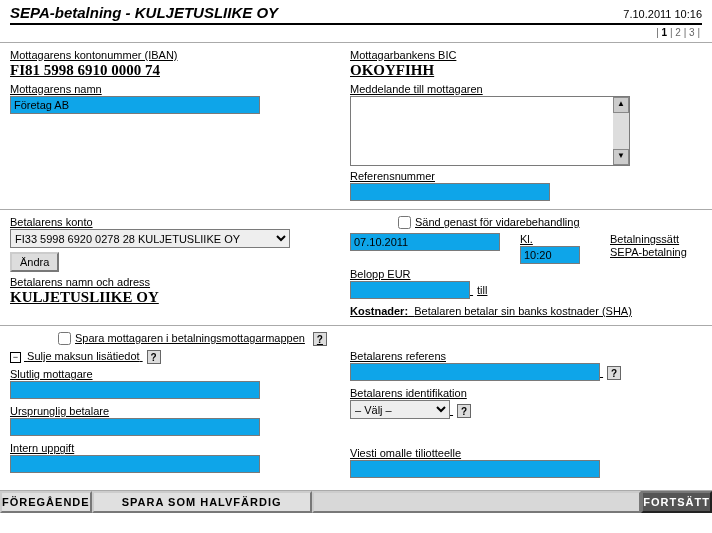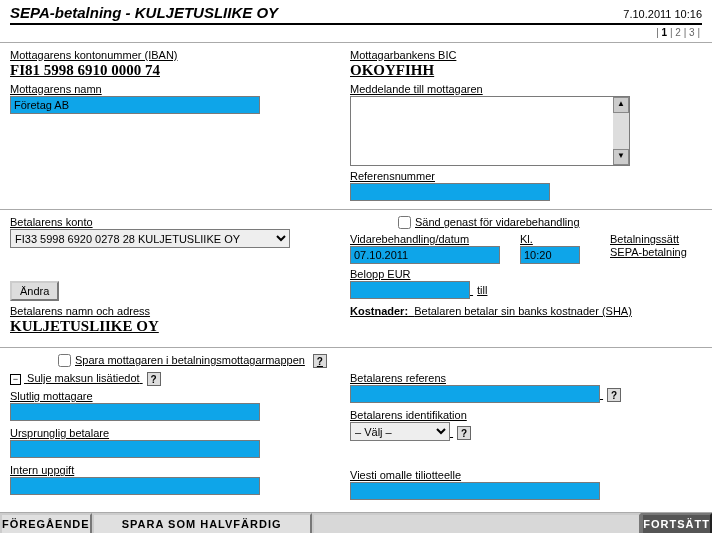--- a/index.html
+++ b/index.html
@@ -18,21 +18,21 @@
 input[type="text"] { font-family: Arial, sans-serif; font-size: 11px; border: 1px solid #7a7a7a; height: 18px; padding: 1px 3px; background: #0ea5e9; }
 .w150 { width: 150px; }
 .w200 { width: 200px; }
 .w250 { width: 250px; }
 .textarea-wrap { position: relative; width: 280px; height: 70px; border: 1px solid #7a7a7a; background: #fff; margin-bottom: 4px; }
 .textarea-wrap .sb { position: absolute; right: 0; top: 0; bottom: 0; width: 16px; background: #ddd; }
 .textarea-wrap .sb-btn { position: absolute; right: 0; width: 16px; height: 16px; background: #ccc; border: 1px solid #888; font-size: 8px; text-align: center; line-height: 12px; }
 .textarea-wrap .sb-up { top: 0; }
 .textarea-wrap .sb-dn { bottom: 0; }
 select { font-family: Arial, sans-serif; font-size: 11px; border: 1px solid #7a7a7a; height: 19px; background: #eee; }
-.btn { font-family: Arial, sans-serif; font-size: 11px; border: 2px outset #ccc; background: #ddd; padding: 2px 8px; cursor: pointer; margin-top: 29px; }
+.btn { font-family: Arial, sans-serif; font-size: 11px; border: 2px outset #ccc; background: #ddd; padding: 2px 8px; cursor: pointer; }
 .row { margin-bottom: 4px; }
 .inline-row { display: flex; gap: 20px; align-items: flex-start; }
 .chk-row { display: flex; align-items: flex-start; gap: 4px; margin-bottom: 4px; margin-left: 48px; }
 input[type="checkbox"] { width: 13px; height: 13px; }
 .help-btn { display: inline-block; width: 14px; height: 14px; border: 1px solid #666; background: #ddd; font-size: 10px; text-align: center; line-height: 13px; font-weight: bold; cursor: pointer; margin-left: 4px; vertical-align: middle; }
 .collapse-btn { display: inline-block; width: 11px; height: 11px; border: 1px solid #000; font-size: 9px; text-align: center; line-height: 9px; margin-right: 3px; vertical-align: middle; cursor: pointer; }
 .footer { display: flex; border-top: 1px solid #aaa; margin-top: 4px; }
 .footer-btn { font-family: Arial, sans-serif; font-size: 11px; font-weight: bold; letter-spacing: 1px; border: 2px outset #ccc; background: #e0e0e0; padding: 3px 0; cursor: pointer; }
 .footer-spacer { flex: 1; background: #d8d8d8; border: 2px outset #ccc; }
 .footer-dark { background: #555; color: #fff; border: 2px outset #777; }
@@ -90,21 +90,20 @@
     <div class="label">Betalarens namn och adress</div>
     <div class="big-value">KULJETUSLIIKE OY</div>
   </div>
   <div class="col-right">
     <div class="chk-row">
       <input type="checkbox" style="">
       <span>Sänd genast för vidarebehandling</span>
     </div>
     <div class="inline-row">
       <div class="sub-col" style="width:150px">
-        <div class="label">Vidarebehandling/datum</div>
         <input type="text" class="w150" value="07.10.2011" style="">
       </div>
       <div class="sub-col" style="width:70px">
         <div class="label">Kl.</div>
         <input type="text" style="width: 60px;" value="10:20">
       </div>
       <div class="sub-col">
         <div class="label">Betalningssätt</div>
         <div>SEPA-betalning</div>
       </div>

